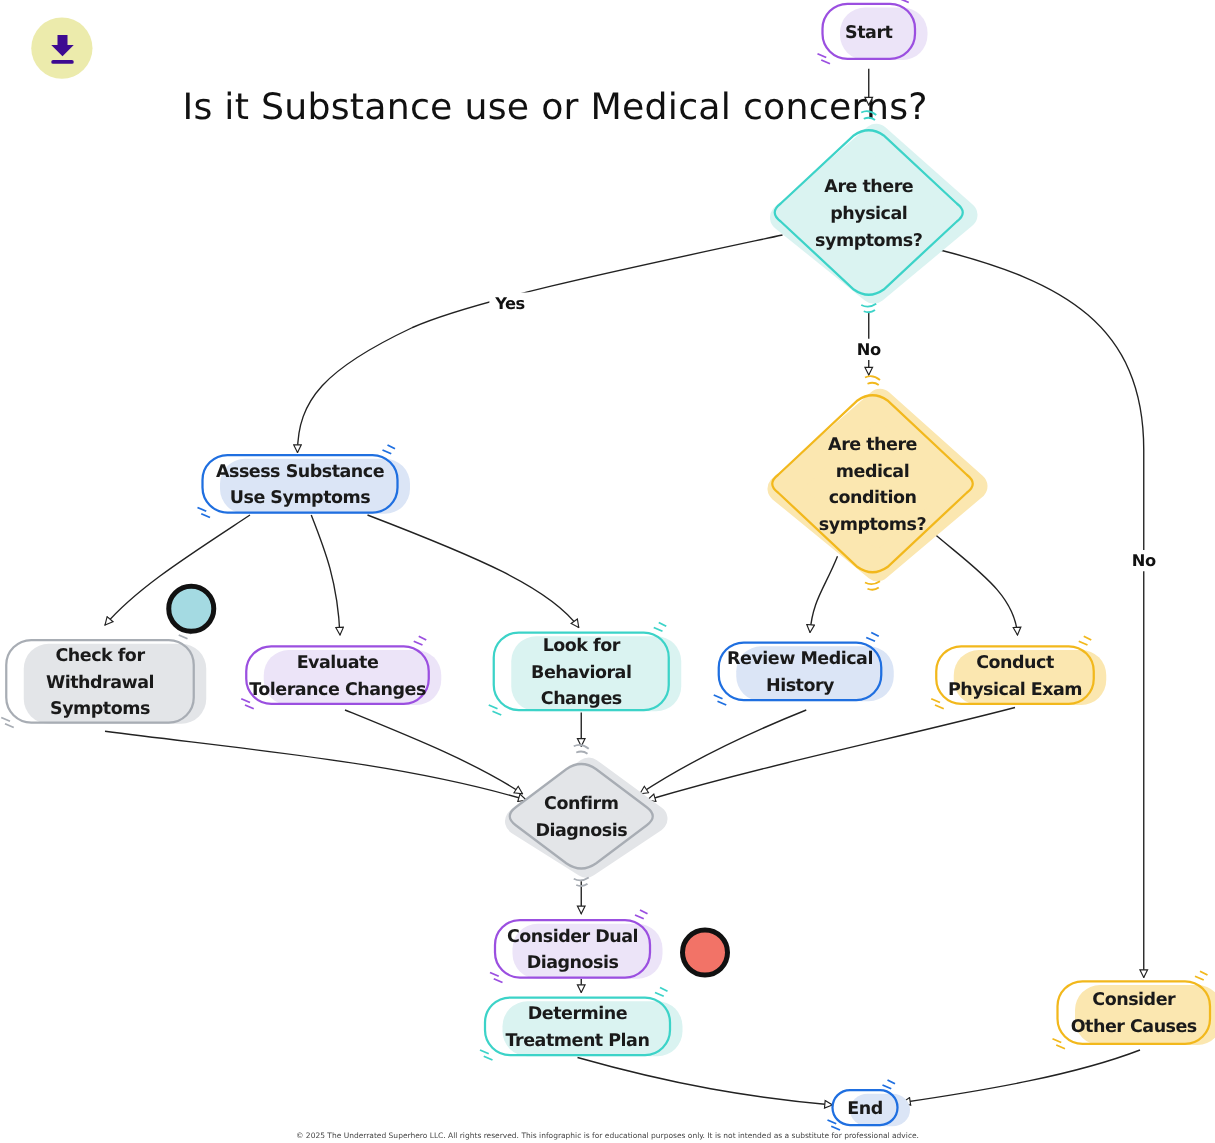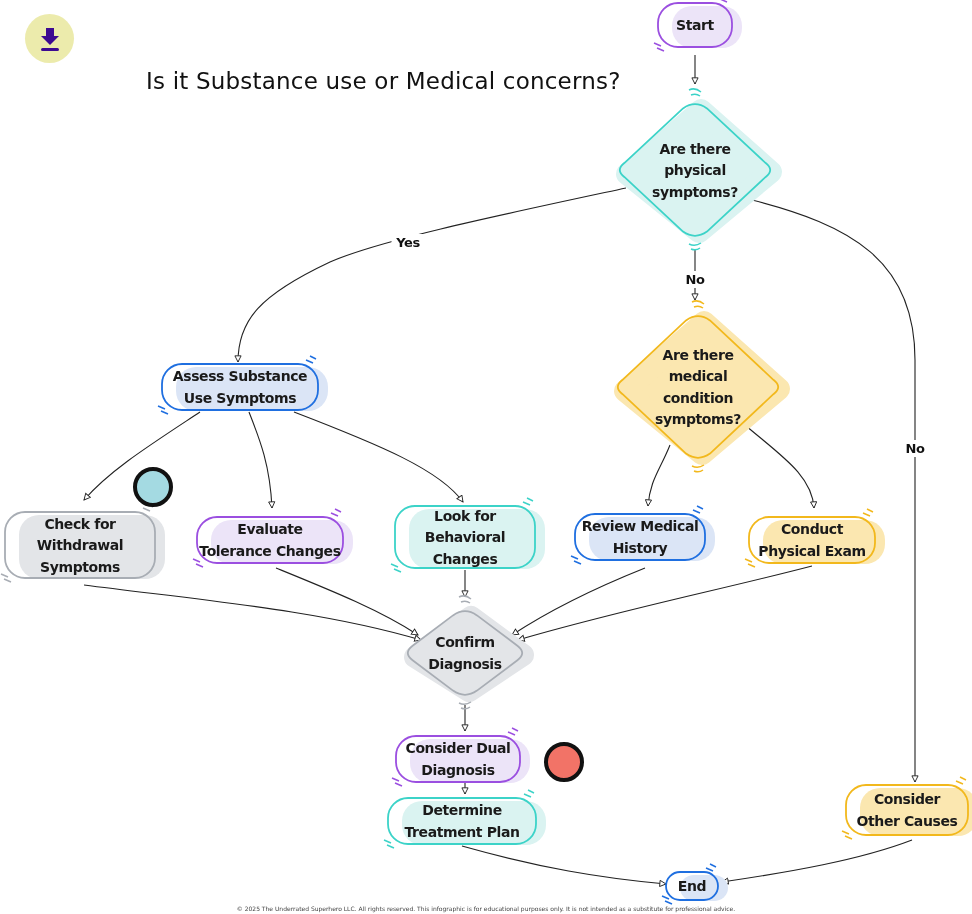--- a/index.html
+++ b/index.html
@@ -5,21 +5,21 @@
   html, body { margin:0; padding:0; background:#ffffff; }
   body { width:972px; height:914px; position:relative; overflow:hidden;
          font-family:"DejaVu Sans", sans-serif; }
   #diagram { position:absolute; left:0; top:0; }
   .node-text { font-family:"DejaVu Sans", sans-serif; font-weight:bold; font-size:14px;
                fill:#1a1a1a; text-anchor:middle; letter-spacing:-0.4px; }
   .edge { fill:none; stroke:#222; stroke-width:1.1; }
   .edge-label { font-family:"DejaVu Sans", sans-serif; font-weight:bold; font-size:13px;
                 fill:#111; text-anchor:middle; letter-spacing:-0.4px; }
   #title { position:absolute; left:146px; top:68px; font-family:"DejaVu Sans", sans-serif;
-           font-size:23px; color:#111; letter-spacing:0.2px; }
+           font-size:29px; color:#111; letter-spacing:0.2px; }
   #download-btn { position:absolute; left:25px; top:14px; width:49px; height:49px;
                   border-radius:50%; background:#ecebac; display:flex; align-items:center;
                   justify-content:center; cursor:pointer; }
   #footer { position:absolute; left:0; width:972px; top:905px; text-align:center;
             font-family:"DejaVu Sans", sans-serif; font-size:6px; color:#444; }
 </style>
 </head>
 <body>
 
 <div id="download-btn">

